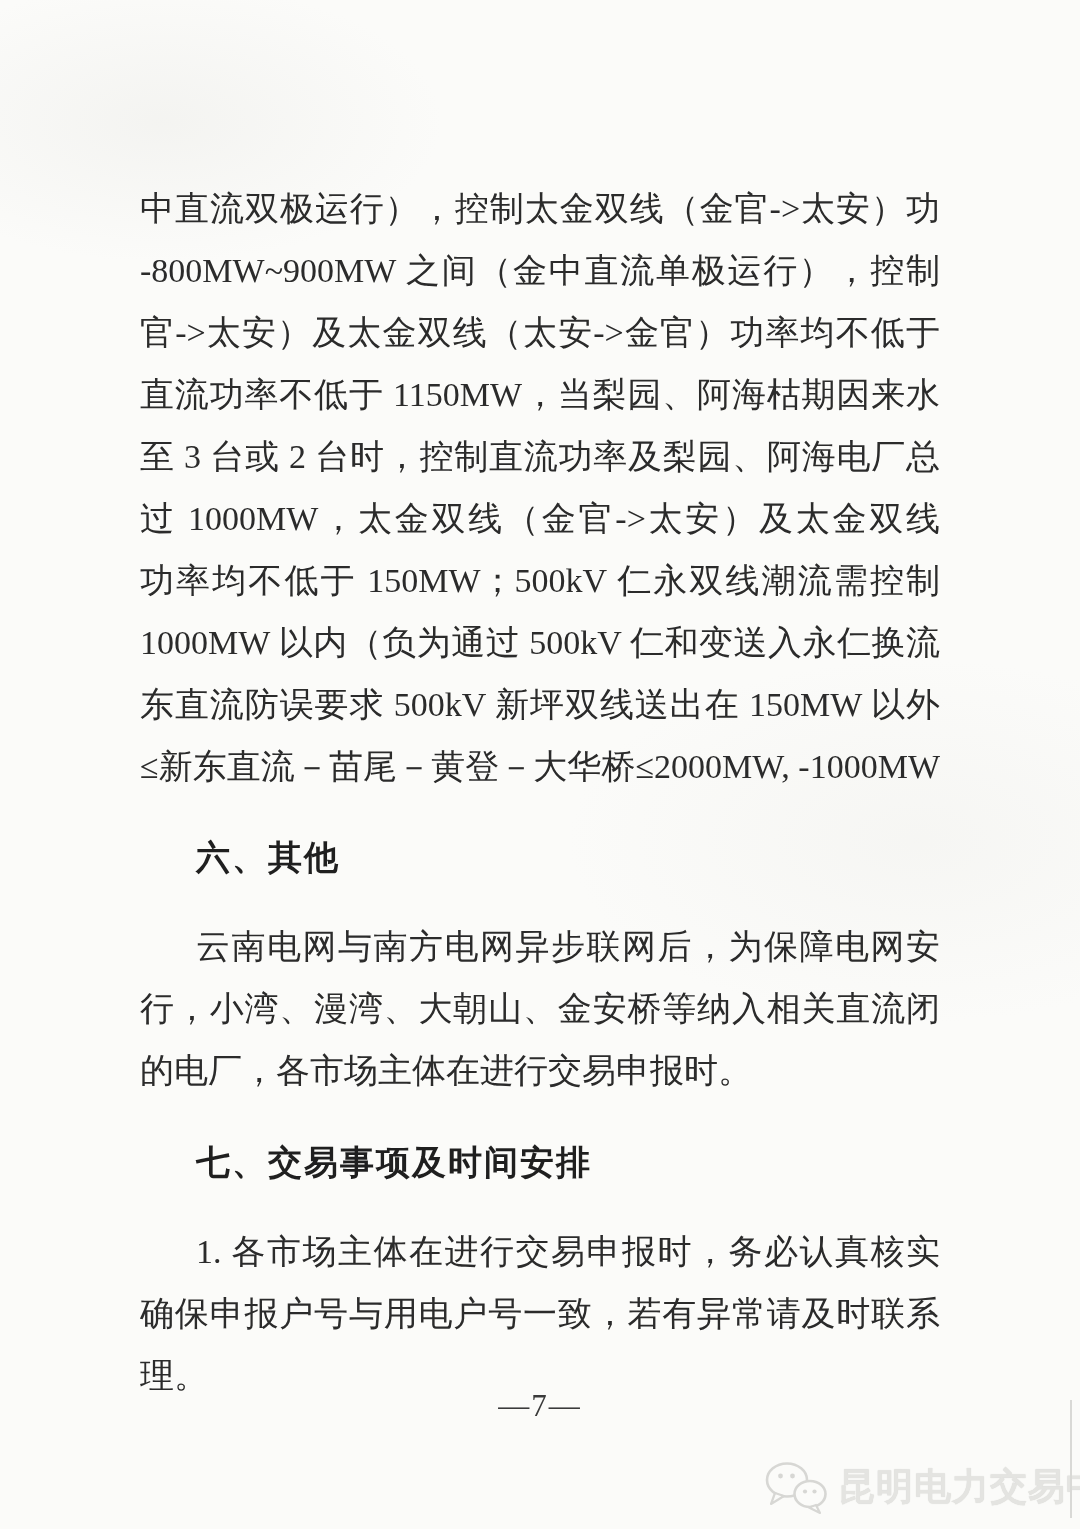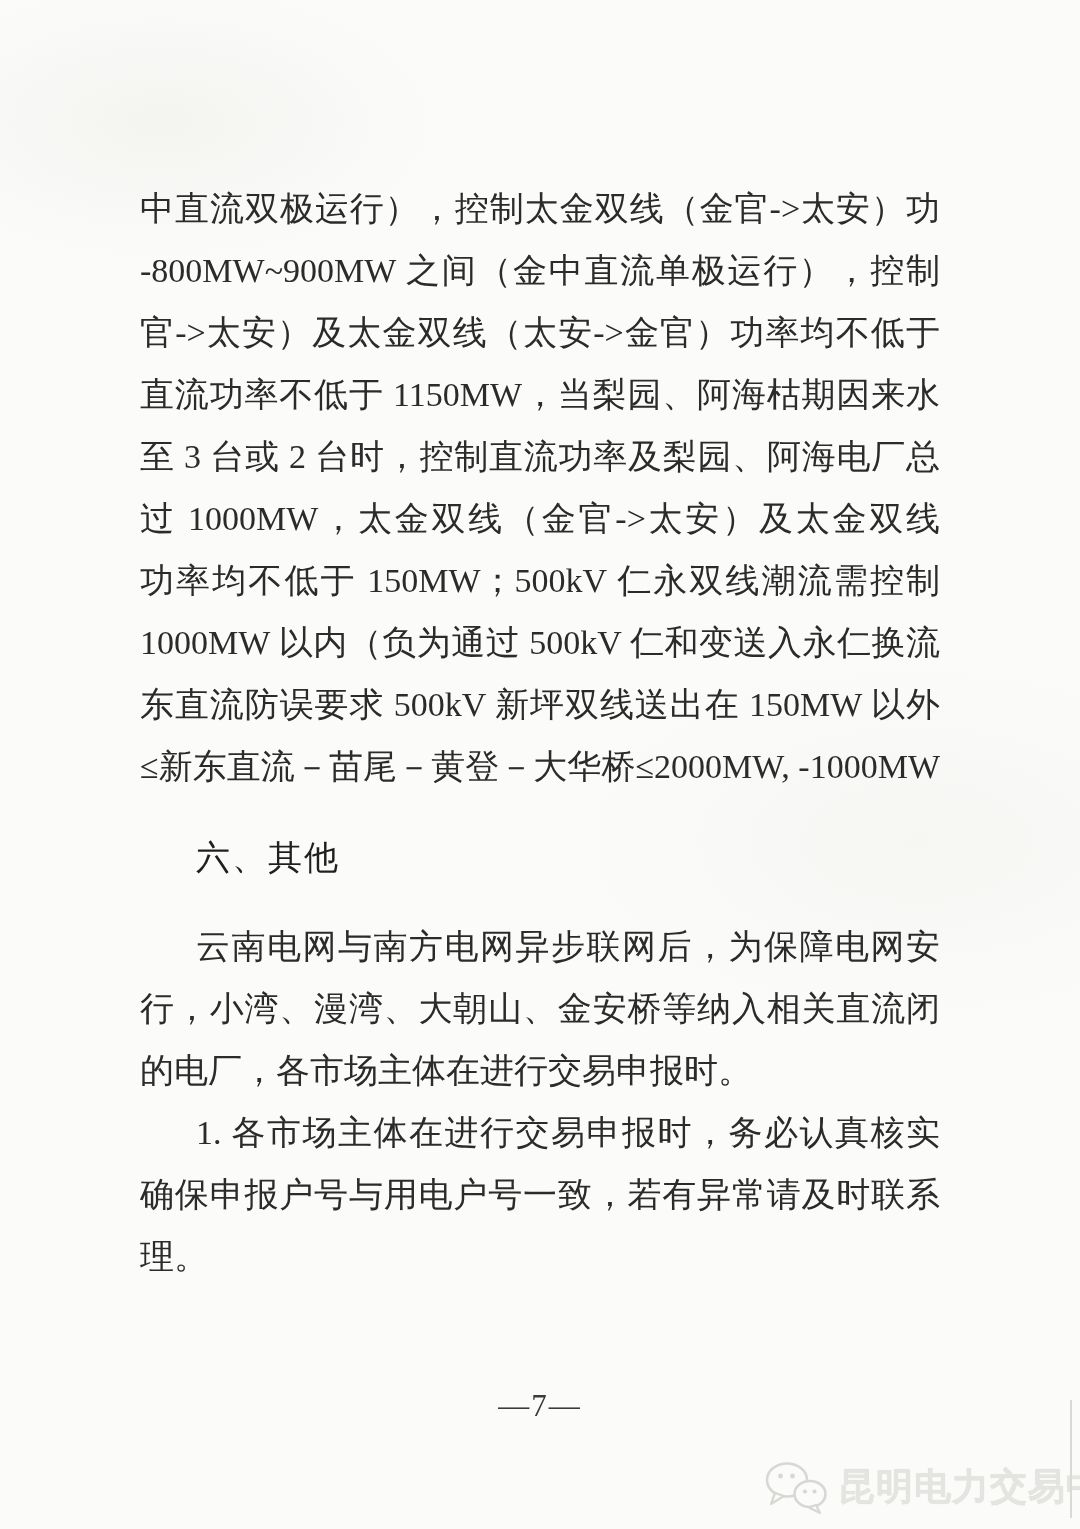--- a/index.html
+++ b/index.html
@@ -37,21 +37,21 @@
   .line.just {
     text-align: justify;
     text-align-last: justify;
     word-break: break-all;
   }
   .line.indent {
     text-indent: 56px;
   }
   .heading {
     font-family: "Liberation Sans", "DejaVu Sans", sans-serif;
-    font-weight: 400;
+    font-weight: 700;
     font-size: 34px;
     height: 62px;
     line-height: 62px;
     text-indent: 56px;
     color: #1f1f1f;
     letter-spacing: 2px;
   }
   .page-number {
     position: absolute;
     top: 1388px;
@@ -116,20 +116,21 @@
       </section>
 
     <h2 class="heading">六、其他</h2>
 
     <section>
         <div class="line just indent">云南电网与南方电网异步联网后，为保障电网安全稳定运</div>
         <div class="line just">行，小湾、漫湾、大朝山、金安桥等纳入相关直流闭锁切机范畴</div>
         <div class="line">的电厂，各市场主体在进行交易申报时。</div>
       </section>
 
+    <h2 class="heading">七、交易事项及时间安排</h2>
 
     <section>
         <div class="line just indent">1. 各市场主体在进行交易申报时，务必认真核实档案信息，</div>
         <div class="line just">确保申报户号与用电户号一致，若有异常请及时联系交易中心处</div>
         <div class="line">理。</div>
       </section>
 
   </main>
 
   <div class="page-number">—7—</div>

